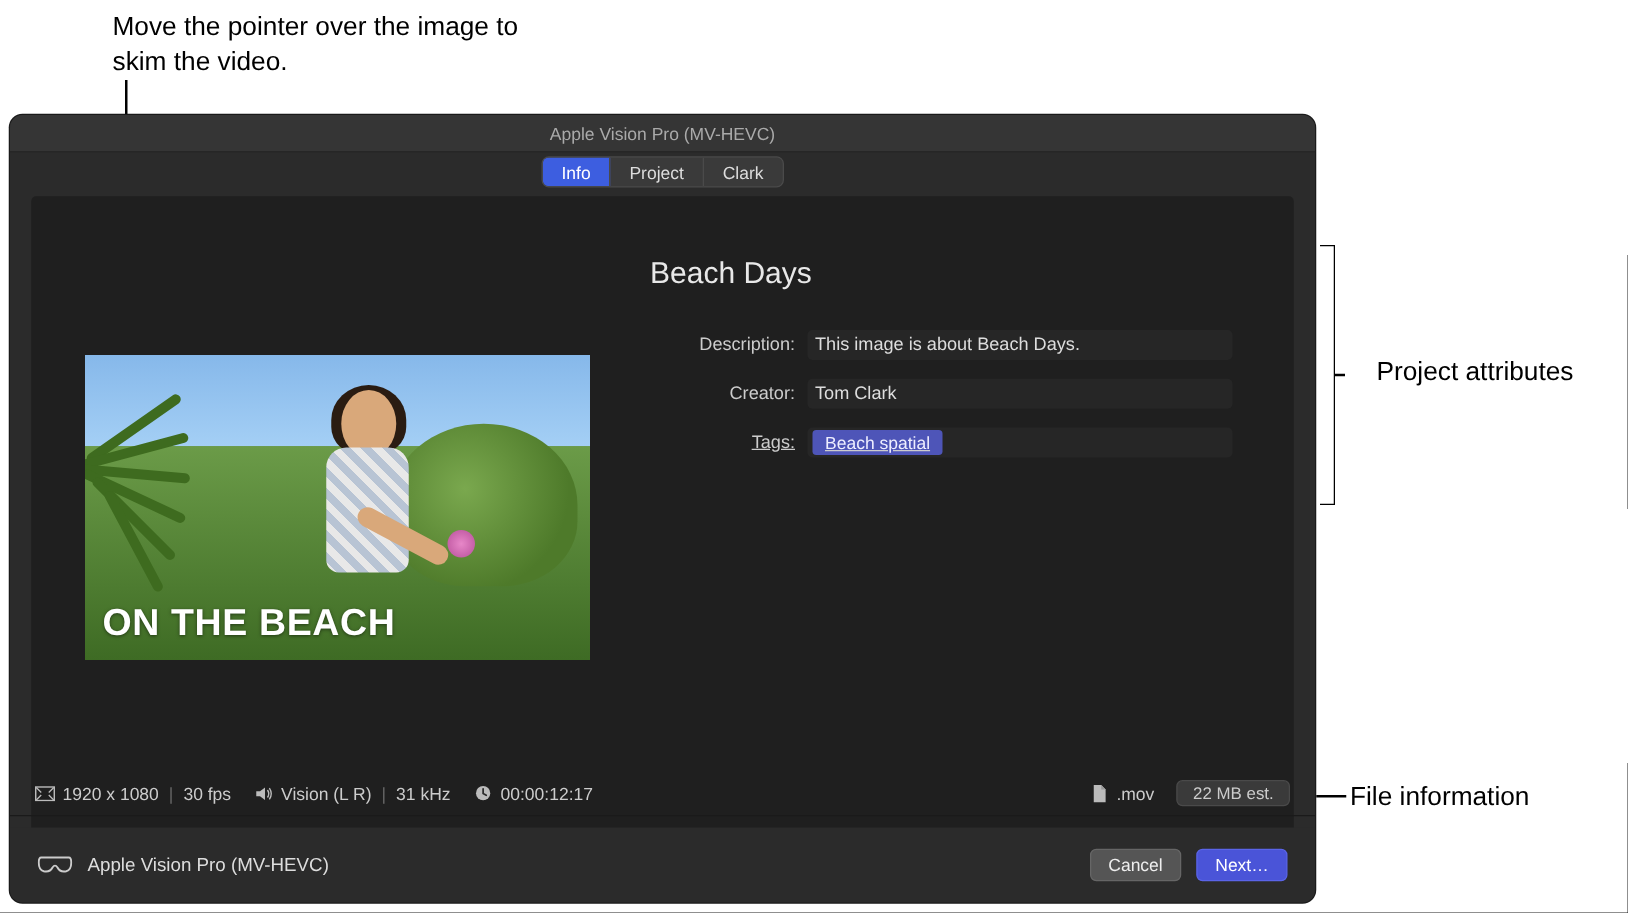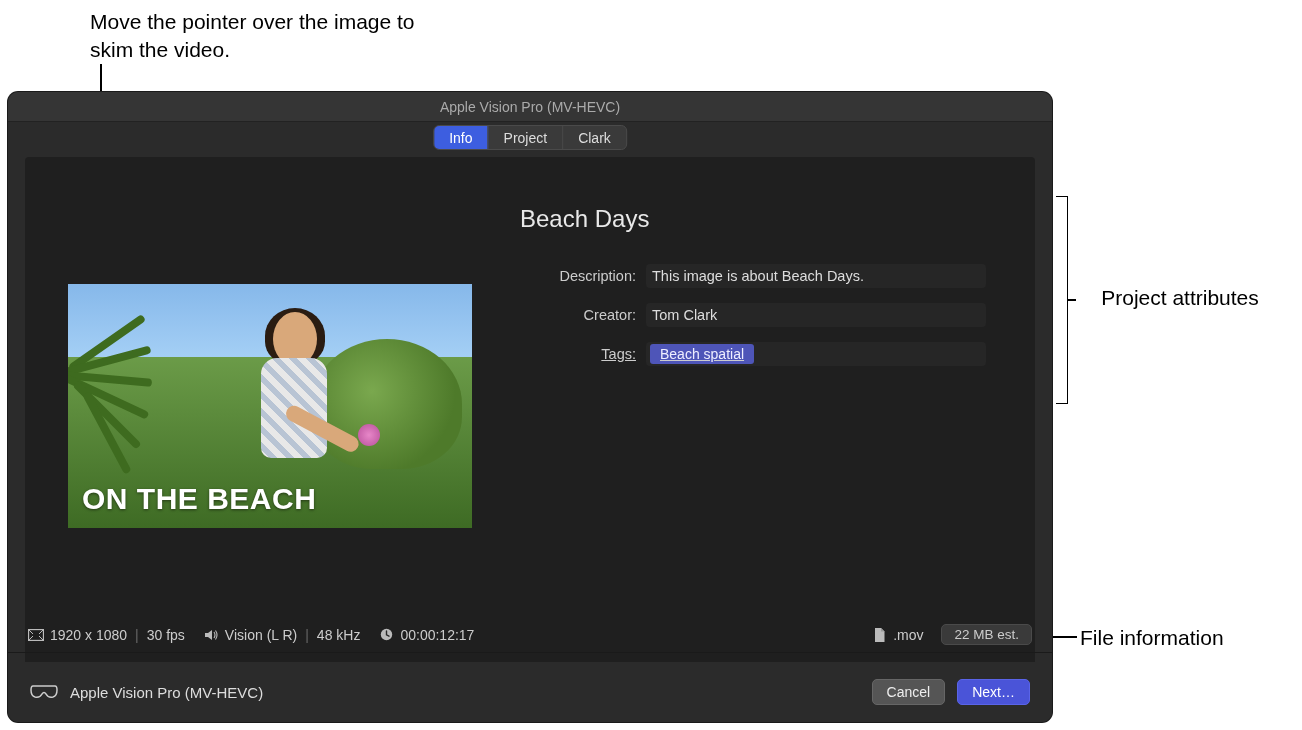--- a/index.html
+++ b/index.html
@@ -276,21 +276,21 @@
     <span>30 fps</span>
     <span style="width:6px"></span>
     <span class="status-icon">
       <svg width="14" height="12" viewBox="0 0 14 12">
           <path d="M1 4 H4 L8 1 V11 L4 8 H1 Z" fill="#bbb"></path>
           <path d="M10 3 Q12 6 10 9 M11.5 1.5 Q14.5 6 11.5 10.5" stroke="#bbb" fill="none" stroke-width="1.1"></path>
         </svg>
     </span>
     <span>Vision (L R)</span>
     <span class="status-divider">|</span>
-    <span>48 kHz</span>
+    <span>31 kHz</span>
     <span style="width:6px"></span>
     <span class="status-icon">
       <svg width="13" height="13" viewBox="0 0 13 13">
           <circle cx="6.5" cy="6.5" r="5.7" fill="#bbb"></circle>
           <path d="M6.5 3 V6.8 L9 8.2" stroke="#2b2b2b" stroke-width="1.4" fill="none" stroke-linecap="round"></path>
         </svg>
     </span>
     <span>00:00:12:17</span>
     <span class="status-spacer"></span>
     <span class="status-icon">

